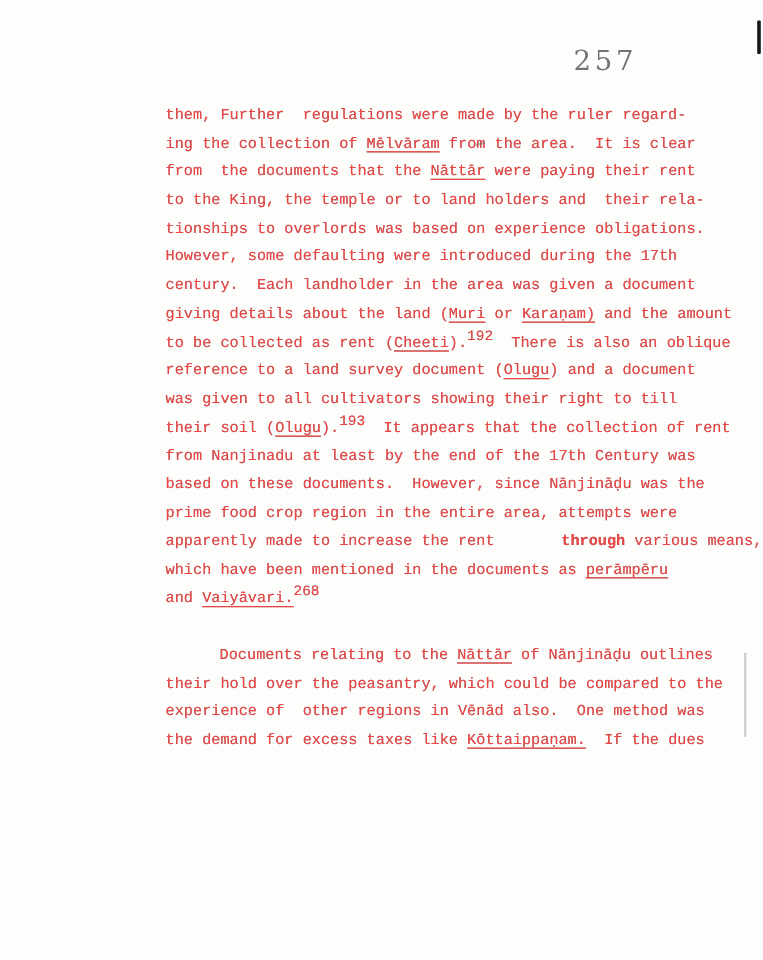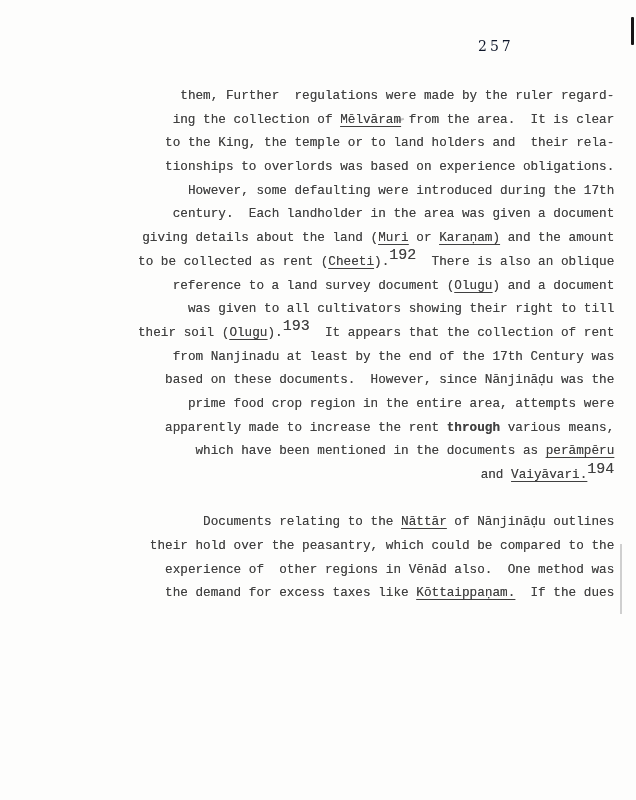--- a/index.html
+++ b/index.html
@@ -11,50 +11,49 @@
   .page {
     position: relative;
     width: 636px; height: 800px;
     background: #fdfdfc;
     overflow: hidden;
   }
   .page-number {
     position: absolute;
     left: 478px; top: 38px;
     font-family: "DejaVu Serif", "Liberation Serif", serif;
-    font-size: 14px;
+    font-size: 23px;
     letter-spacing: 3px;
-    color: #0f172a;
+    color: #737373;
   }
   .body-text {
     position: absolute;
     left: 138px; top: 84px;
     font-size: 12.7px;
     line-height: 23.7px;
-    color: #404040;
+    color: #ef4444;
     text-shadow: 0 0 0.5px rgba(45,45,45,0.55);
-    text-align: right;
   }
   .line {
     height: 23.7px;
     white-space: pre;
   }
   .para-gap { margin-top: 23.7px; }
   .indent { padding-left: 45px; }
   .u {
     text-decoration: underline;
     text-underline-offset: 3px;
     text-decoration-thickness: 1px;
   }
   .sup {
-    font-size: 15px;
+    font-size: 12px;
     position: relative;
     top: -5.5px;
   }
-  .b { font-weight: bold; }
+  .b { font-weight: bold; margin-left: 48px; }
   .artifact-tick {
     position: absolute;
     left: 631px; top: 17px;
     width: 2.5px; height: 28px;
     background: #161616;
     border-radius: 1px;
   }
   .artifact-line {
     position: absolute;
     left: 620px; top: 544px;
@@ -72,35 +71,36 @@
 </head>
 <body>
 
 <div class="page">
   <div class="page-number">257</div>
 
   <div class="body-text">
       <div class="paragraph">
         <div class="line"><span>them, Further  regulations were made by the ruler regard-</span></div>
         <div class="line"><span>ing the collection of </span><span class=" u">Mēlvāram</span><span> from the area.  It is clear</span></div>
+        <div class="line"><span>from  the documents that the </span><span class=" u">Nāttār</span><span> were paying their rent</span></div>
         <div class="line"><span>to the King, the temple or to land holders and  their rela-</span></div>
         <div class="line"><span>tionships to overlords was based on experience obligations.</span></div>
         <div class="line"><span>However, some defaulting were introduced during the 17th</span></div>
         <div class="line"><span>century.  Each landholder in the area was given a document</span></div>
         <div class="line"><span>giving details about the land (</span><span class=" u">Muri</span><span> or </span><span class=" u">Karaṇam)</span><span> and the amount</span></div>
         <div class="line"><span>to be collected as rent (</span><span class=" u">Cheeti</span><span>).</span><span class=" sup">192</span><span>  There is also an oblique</span></div>
         <div class="line"><span>reference to a land survey document (</span><span class=" u">Olugu</span><span>) and a document</span></div>
         <div class="line"><span>was given to all cultivators showing their right to till</span></div>
         <div class="line"><span>their soil (</span><span class=" u">Olugu</span><span>).</span><span class=" sup">193</span><span>  It appears that the collection of rent</span></div>
         <div class="line"><span>from Nanjinadu at least by the end of the 17th Century was</span></div>
         <div class="line"><span>based on these documents.  However, since Nānjināḍu was the</span></div>
         <div class="line"><span>prime food crop region in the entire area, attempts were</span></div>
         <div class="line"><span>apparently made to increase the rent </span><span class=" b">through</span><span> various means,</span></div>
         <div class="line"><span>which have been mentioned in the documents as </span><span class=" u">perāmpēru</span></div>
-        <div class="line"><span>and </span><span class=" u">Vaiyāvari.</span><span class=" sup">194</span></div>
+        <div class="line"><span>and </span><span class=" u">Vaiyāvari.</span><span class=" sup">268</span></div>
       </div>
       <div class="paragraph para-gap">
         <div class="line indent"><span>Documents relating to the </span><span class=" u">Nāttār</span><span> of Nānjināḍu outlines</span></div>
         <div class="line"><span>their hold over the peasantry, which could be compared to the</span></div>
         <div class="line"><span>experience of  other regions in Vēnād also.  One method was</span></div>
         <div class="line"><span>the demand for excess taxes like </span><span class=" u">Kōttaippaṇam.</span><span>  If the dues</span></div>
       </div>
     </div>
 
   <div class="artifact-tick"></div>

